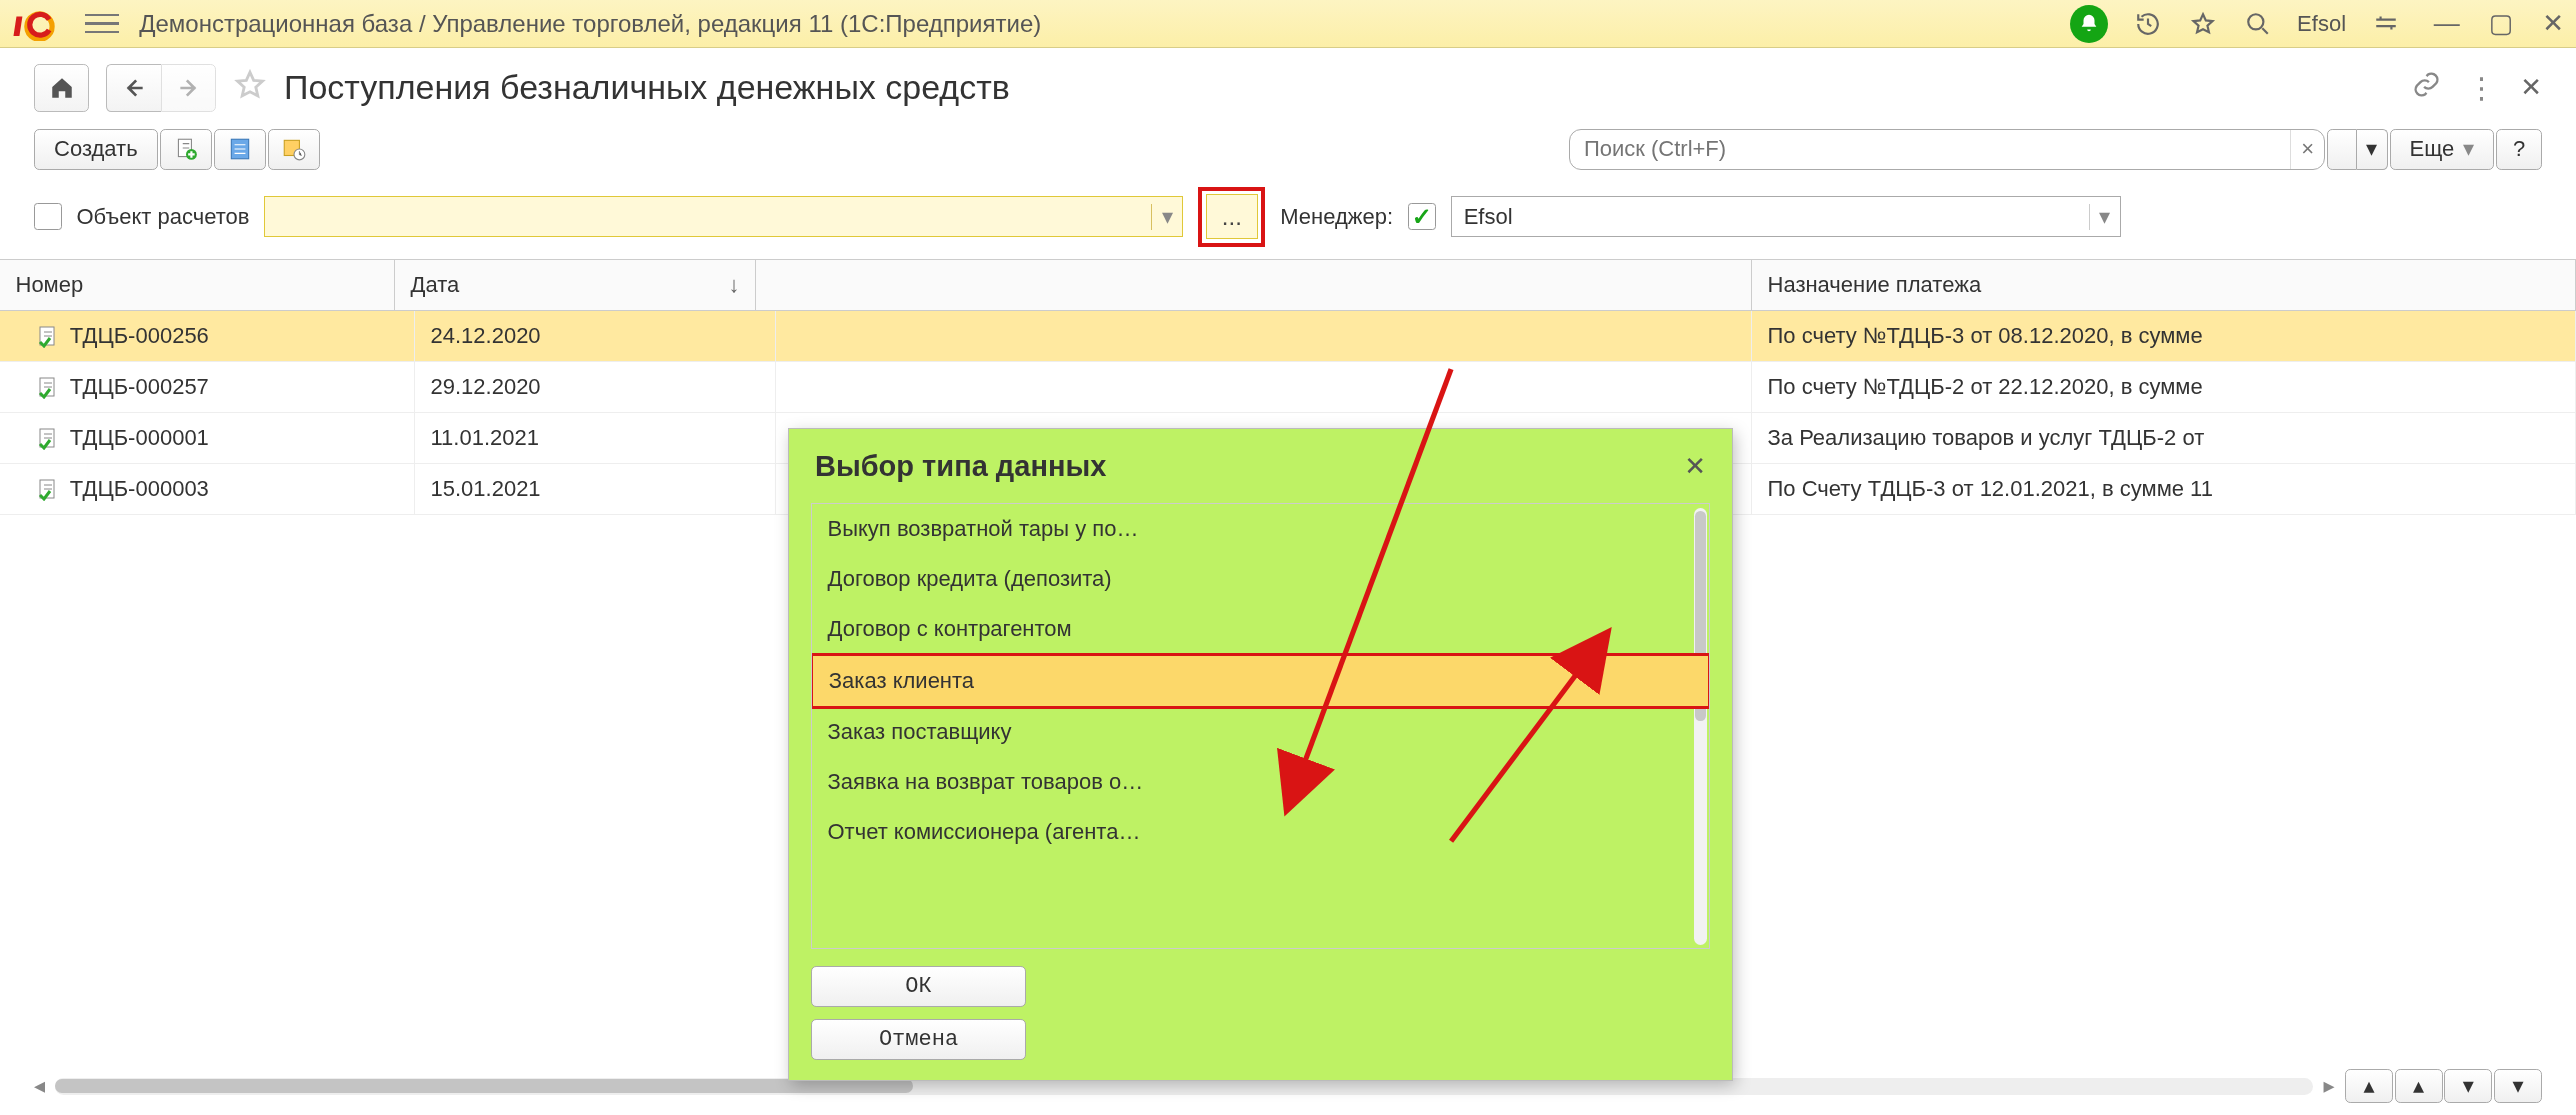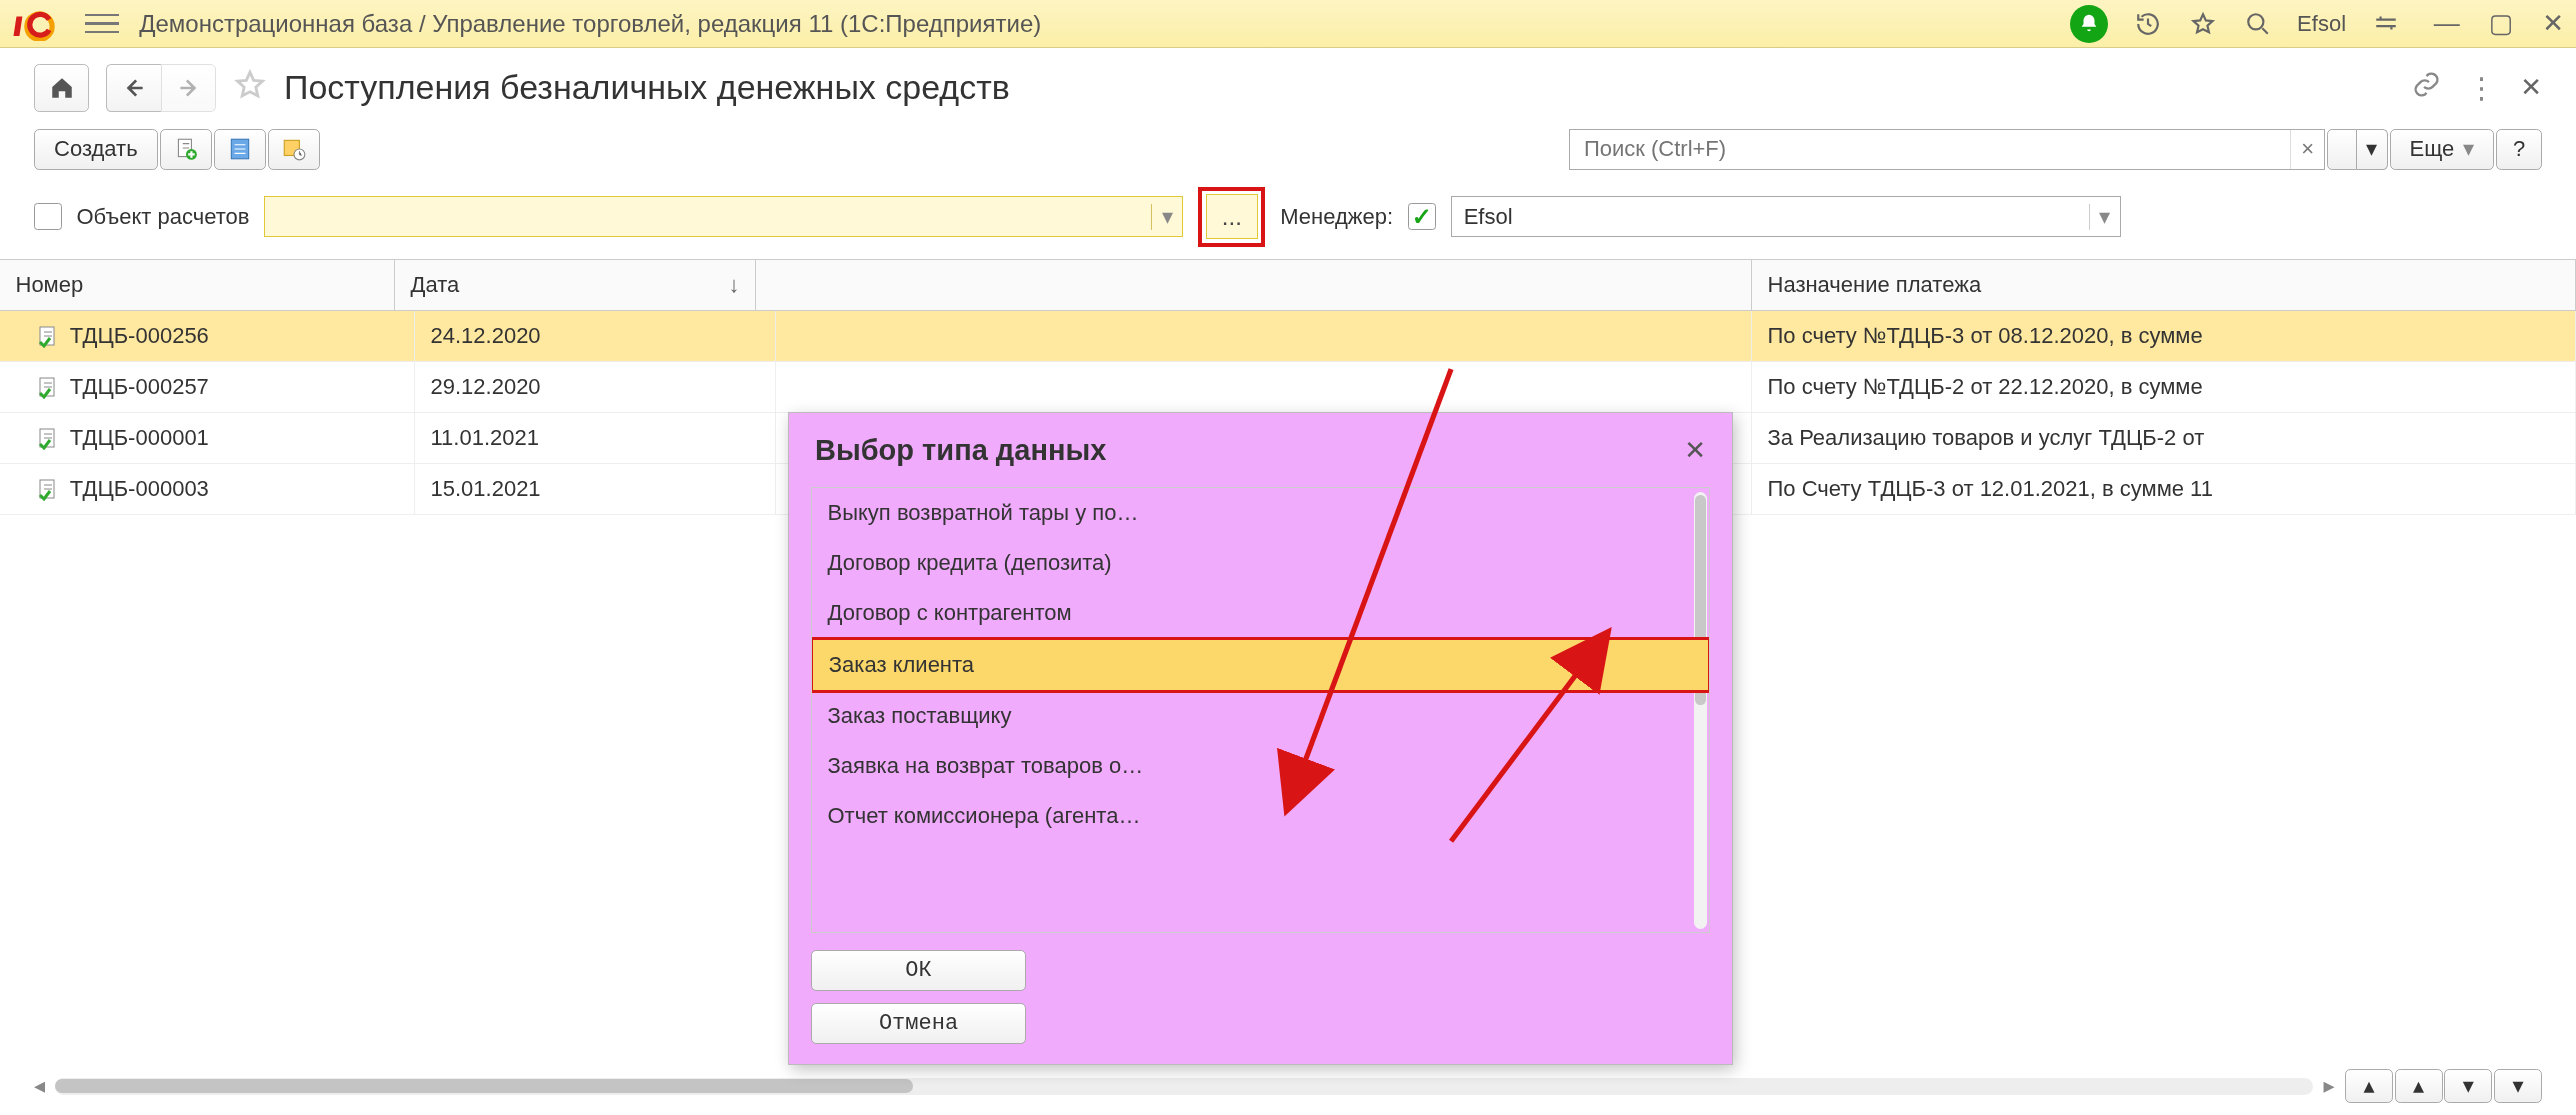--- a/index.html
+++ b/index.html
@@ -33,21 +33,21 @@
 .header-right { margin-left: auto; display: flex; align-items: center; gap: 26px; }
 .link-icon svg { width: 29px; height: 29px; stroke: #888; fill:none; stroke-width:2; }
 .dots-v { font-size: 29px; color: #888; letter-spacing: -1.7px; }
 .close-x { font-size: 26px; color: #666; }
 
 
 .toolbar { padding: 8.6px 34px 13.7px 34px; display: flex; align-items: center; gap: 2px; }
 .btn { height: 41px; border: 0.9px solid #aaa; border-radius: 5.2px; background: linear-gradient(#fff,#f0f0f0); display: flex; align-items: center; justify-content: center; padding: 0 19px; font-size: 22px; color: #333; cursor: pointer; gap: 8.6px; }
 .btn.iconic { padding: 0; width: 52px; }
 .btn.iconic svg { width: 26px; height: 26px; }
-.search-box { display: flex; align-items: center; border: 0.9px solid #aaa; border-radius: 0; height: 41px; width: 756px; margin-left: auto; background: #fff; }
+.search-box { display: flex; align-items: center; border: 0.9px solid #aaa; border-radius: 12px; height: 41px; width: 756px; margin-left: auto; background: #fff; }
 .search-box input { border: none; outline: none; font-size: 22px; padding: 0 13.7px; flex: 1; color: #666; background: transparent; }
 .search-box .clear { width: 34px; text-align: center; color: #777; border-left: 0.9px solid #ddd; height: 100%; display:flex; align-items:center; justify-content:center; }
 .search-btn-grp { display:flex; }
 .search-btn-grp .btn { border-radius: 5.2px 0 0 5.2px; }
 .search-btn-grp .btn.dd { border-left:none; border-radius: 0 5.2px 5.2px 0; width:31px; padding:0; }
 
 
 .filter-row { padding: 3.4px 34px 12px 34px; display: flex; align-items: center; gap: 15px; }
 .checkbox { width: 27.5px; height: 27.5px; border: 1.7px solid #999; border-radius: 3.4px; display:flex; align-items:center; justify-content:center; }
 .checkbox.checked::after { content: "✓"; color: #18a518; font-size: 24px; font-weight: bold; }
@@ -71,21 +71,21 @@
 .col-date { width: 361px; }
 .col-mid { flex: 1; }
 .col-pay { width: 824px; }
 .trow { border-bottom: 0.9px solid #eee; padding-left: 20px; }
 .trow.sel { background: #ffe9a0; }
 .doc-icon { width: 24px; height: 24px; }
 .doc-icon svg { width: 24px; height: 24px; }
 .sort-ind { margin-left: auto; color: #666; }
 
 
-.popup { position: absolute; left: 788px; top: 412px; width: 945px; height: 653px; background: #f0abfc; border: 0.9px solid #bbb; box-shadow: 3.4px 5.2px 15.5px rgba(0,0,0,0.25); z-index: 50; }
+.popup { position: absolute; left: 788px; top: 428px; width: 945px; height: 653px; background: #bef264; border: 0.9px solid #bbb; box-shadow: 3.4px 5.2px 15.5px rgba(0,0,0,0.25); z-index: 50; }
 .popup-hd { display: flex; align-items: center; padding: 20.6px 26px; }
 .popup-hd h2 { font-size: 29px; font-weight: bold; }
 .popup-hd .x { margin-left: auto; font-size: 26px; color: #555; }
 .popup-body { display: flex; padding: 0 22px 17px 22px; gap: 17px; height: calc(100% - 77px); flex-direction: column; }
 .list-col { flex: 1; border: 0.9px solid #ccc; overflow: hidden; position: relative; }
 .list-col .item { padding: 12px 15.5px; font-size: 22px; white-space: nowrap; overflow: hidden; text-overflow: ellipsis; }
 .list-col .item.hl { background: #fcd86a; border: 3.4px solid #d91414; margin: -1.7px; position: relative; z-index: 2; }
 .scrollbar-v { position:absolute; right:1.7px; top:3.4px; width:13.7px; height: calc(100% - 6.9px); background:#f2f2f2; border-radius:6.9px; }
 .scrollbar-v .thumb { position:absolute; left:1.7px; top:3.4px; width:10.3px; height:48%; background:#c8c8c8; border-radius:5.2px; }
 .btn-col { width: 215px; display: flex; flex-direction: column; gap: 12px; }

